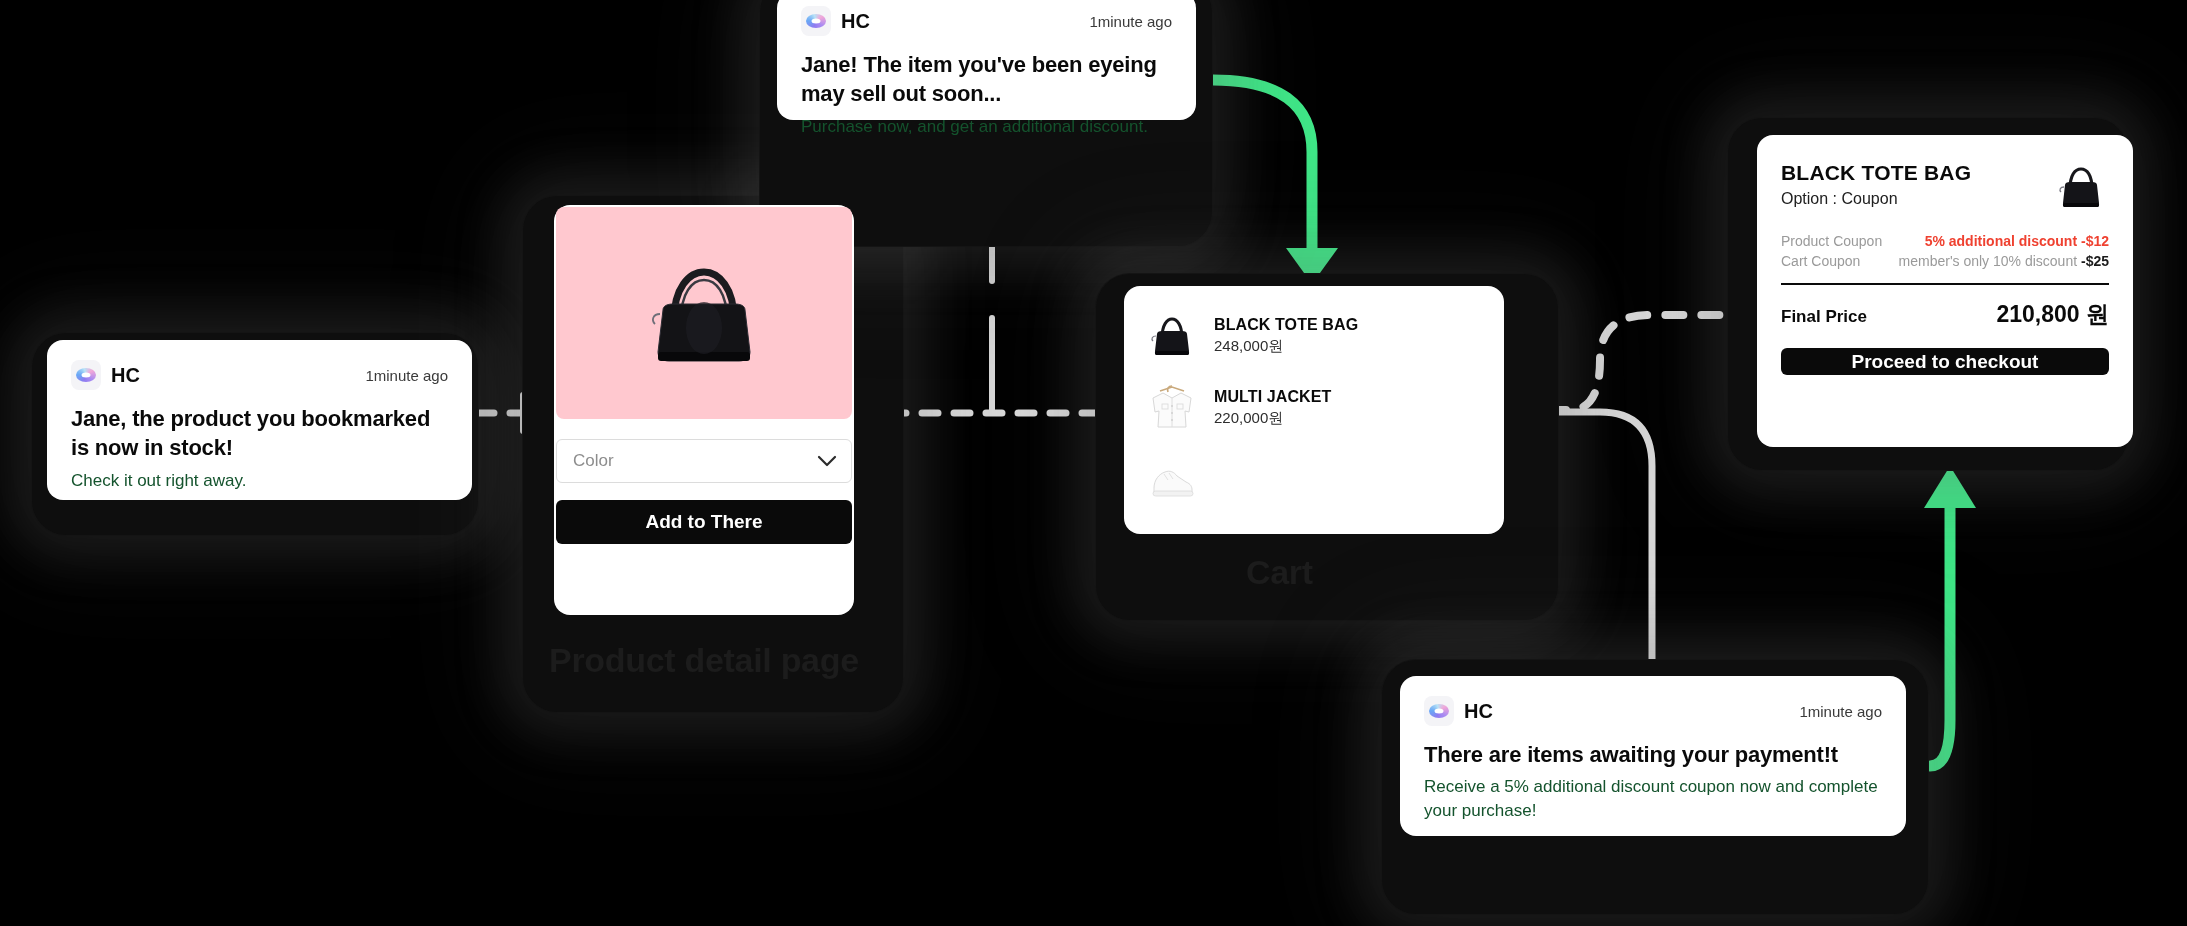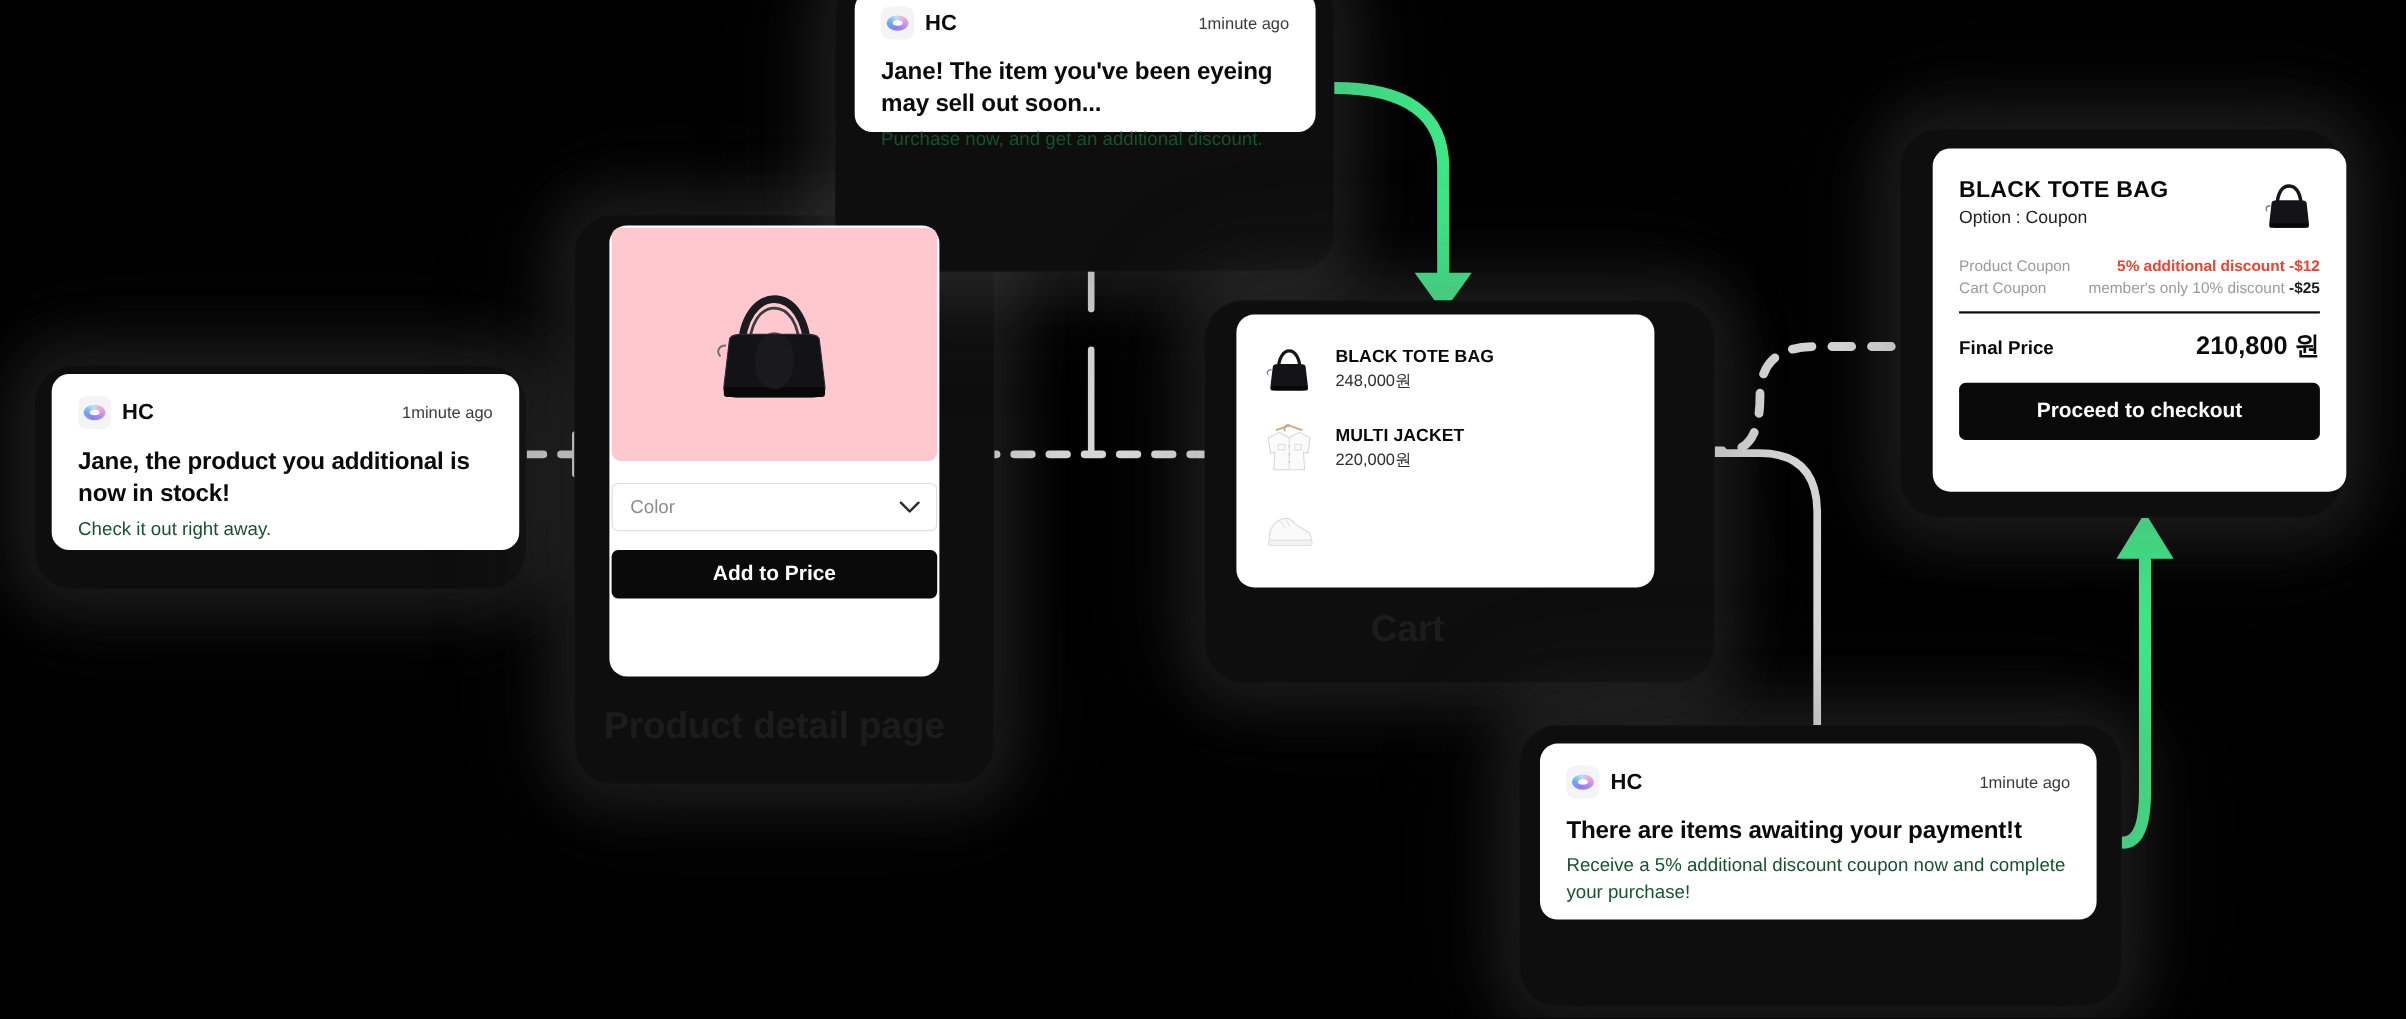--- a/index.html
+++ b/index.html
@@ -93,21 +93,21 @@
   .co-coupon-row { display: flex; justify-content: space-between; align-items: flex-start; margin-bottom: 4px; font-size: 14px; }
   .co-coupon-label { color: #9a9a9a; }
   .co-coupon-val-red { color: #ef4130; font-weight: 700; padding-left: 28px; }
   .co-coupon-val { color: #9a9a9a; }
   .co-coupon-val b { color: #1a1a1a; }
   .co-rule { height: 2px; background: #0a0a0a; margin: 14px 0 14px 0; }
   .co-final { display: flex; justify-content: space-between; align-items: baseline; }
   .co-final-label { font-size: 17px; font-weight: 700; color: #0a0a0a; }
   .co-final-value { font-size: 23px; font-weight: 700; color: #0a0a0a; }
   .co-cta {
-    margin-top: 18px; height: 52px; background: #0a0a0a; border-radius: 6px;
+    margin-top: 18px; height: 27px; background: #0a0a0a; border-radius: 6px;
     display: flex; align-items: center; justify-content: center;
     color: #fff; font-size: 19px; font-weight: 700;
   }
 
   
   .stage-label {
     position: absolute; z-index: 3;
     font-size: 34px; font-weight: 700; color: #1c1c1c; letter-spacing: -.3px;
   }
 </style>
@@ -172,21 +172,21 @@
   <div class="card notif" id="notif1" style="left:47px; top:340px; width:425px; height:160px;">
     <div class="notif-head">
       <div class="notif-brand">
         <span class="hc-logo">
             <span class="hc-ring"></span>
           </span>
         <span class="hc-name">HC</span>
       </div>
       <span class="notif-time">1minute ago</span>
     </div>
-    <div class="notif-title">Jane, the product you additional is now in stock!</div>
+    <div class="notif-title">Jane, the product you bookmarked is now in stock!</div>
     <div class="notif-body">Check it out right away.</div>
   </div>
 
   <div class="card notif" id="notif2" style="left:777px; top:-8px; width:419px; height:128px; padding-top:14px;">
     <div class="notif-head">
       <div class="notif-brand">
         <span class="hc-logo">
             <span class="hc-ring"></span>
           </span>
         <span class="hc-name">HC</span>
@@ -222,21 +222,21 @@
         <path d="M31 66 C24 66 22 72 26 76" fill="none" stroke="#6e6e78" stroke-width="1.8"></path>
         <ellipse cx="75" cy="80" rx="18" ry="26" fill="#1d1d22" opacity="0.7"></ellipse>
       </svg>
     </div>
     <div class="pdp-select">
       <span class="pdp-select-label">Color</span>
       <svg width="20" height="12" viewBox="0 0 20 12">
         <path d="M2 2 L10 10 L18 2" fill="none" stroke="#2b2b2b" stroke-width="2.2" stroke-linecap="round" stroke-linejoin="round"></path>
       </svg>
     </div>
-    <div class="pdp-cta">Add to Price</div>
+    <div class="pdp-cta">Add to There</div>
   </div>
 
   <div class="card" id="cart-card" style="left:1124px; top:286px; width:380px; height:248px;">
 
     <div class="cart-row">
       <span class="cart-thumb">
         <svg width="52" height="48" viewBox="0 0 52 48">
           <path d="M16 26 C16 13 21 7 26 7 C31 7 36 13 36 26" fill="none" stroke="#17171b" stroke-width="3"></path>
           <path d="M11 22 C11 20 13 19 16 19 L36 19 C39 19 41 20 41 22 L43 39 C43 42 41 43 38 43 L14 43 C11 43 9 42 9 39 Z" fill="#141418"></path>
           <rect x="9" y="39" width="34" height="4" rx="1.5" fill="#07070a"></rect>

